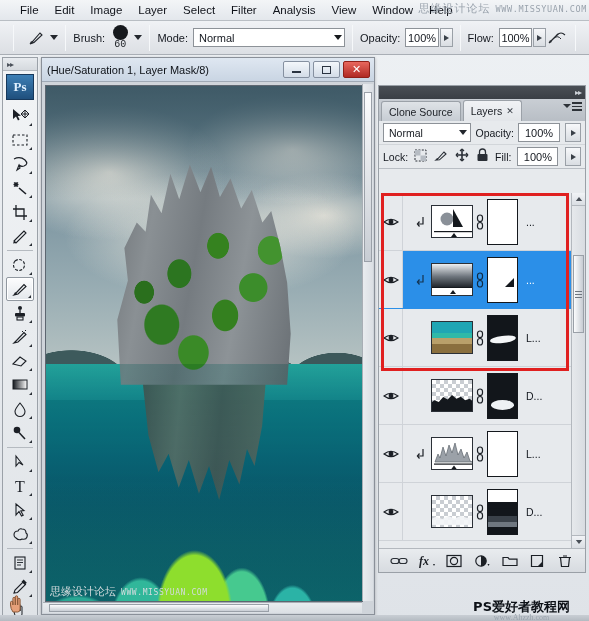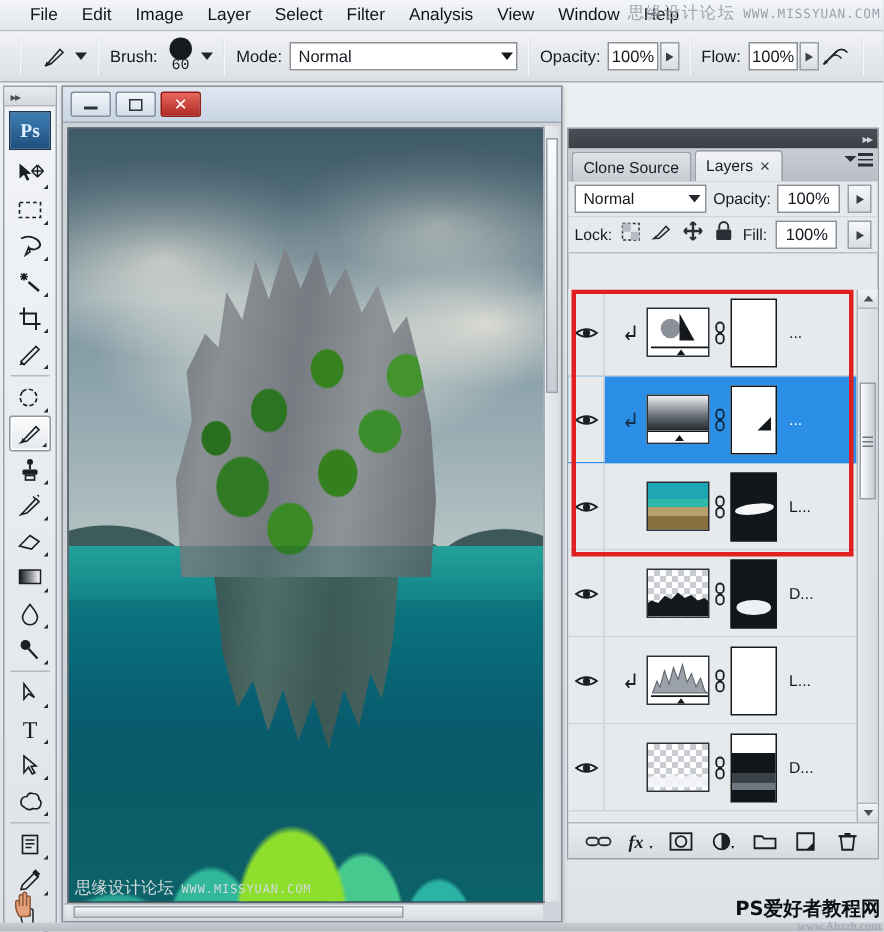--- a/index.html
+++ b/index.html
@@ -438,21 +438,21 @@
     padding: 0 6px;
   }
   .pf-btn { width: 19px; height: 18px; display:flex; align-items:center; justify-content:center; cursor: pointer; }
 
   
   .statusbar {
     position: absolute; left: 0; bottom: 0; width: 589px; height: 6px;
     background: linear-gradient(#c9ced4,#b4bac1);
   }
   .wm-br {
-    position: absolute; right: 2px; bottom: 2px; text-align: right;
+    position: absolute; right: 19px; bottom: 2px; text-align: center;
     pointer-events: none; line-height: 1.05;
   }
   .wm-br .cn {
     font-size: 13px; color: #0d1117; font-weight: bold;
     font-family: "DejaVu Sans", sans-serif;
   }
   .wm-br .en {
     font-size: 13px; color: #0d1117; font-weight: bold;
     font-family: "DejaVu Sans Mono", monospace; letter-spacing: .5px;
   }
@@ -706,20 +706,21 @@
           <path d="M6 15 q-2 -3 -2 -6 v-2 a1 1 0 0 1 2 0 v2 v-5 a1 1 0 0 1 2 0 v5 v-6 a1 1 0 0 1 2 0 v6 v-4 a1 1 0 0 1 2 0 v7 q0 3 -2 3 Z" fill="none" stroke="#1b1f25" stroke-width="1"></path>
         </svg>
         <span class="corner"></span>
       </div>
 
     </div>
   </div>
 
   <div class="docwin">
     <div class="doc-title">
+      <span class="t">(Hue/Saturation 1, Layer Mask/8)</span>
       <div class="wbtns">
         <div class="wbtn">
             <span class="min"></span>
           </div>
         <div class="wbtn">
             <span class="max"></span>
           </div>
         <div class="wbtn close">✕</div>
       </div>
     </div>

